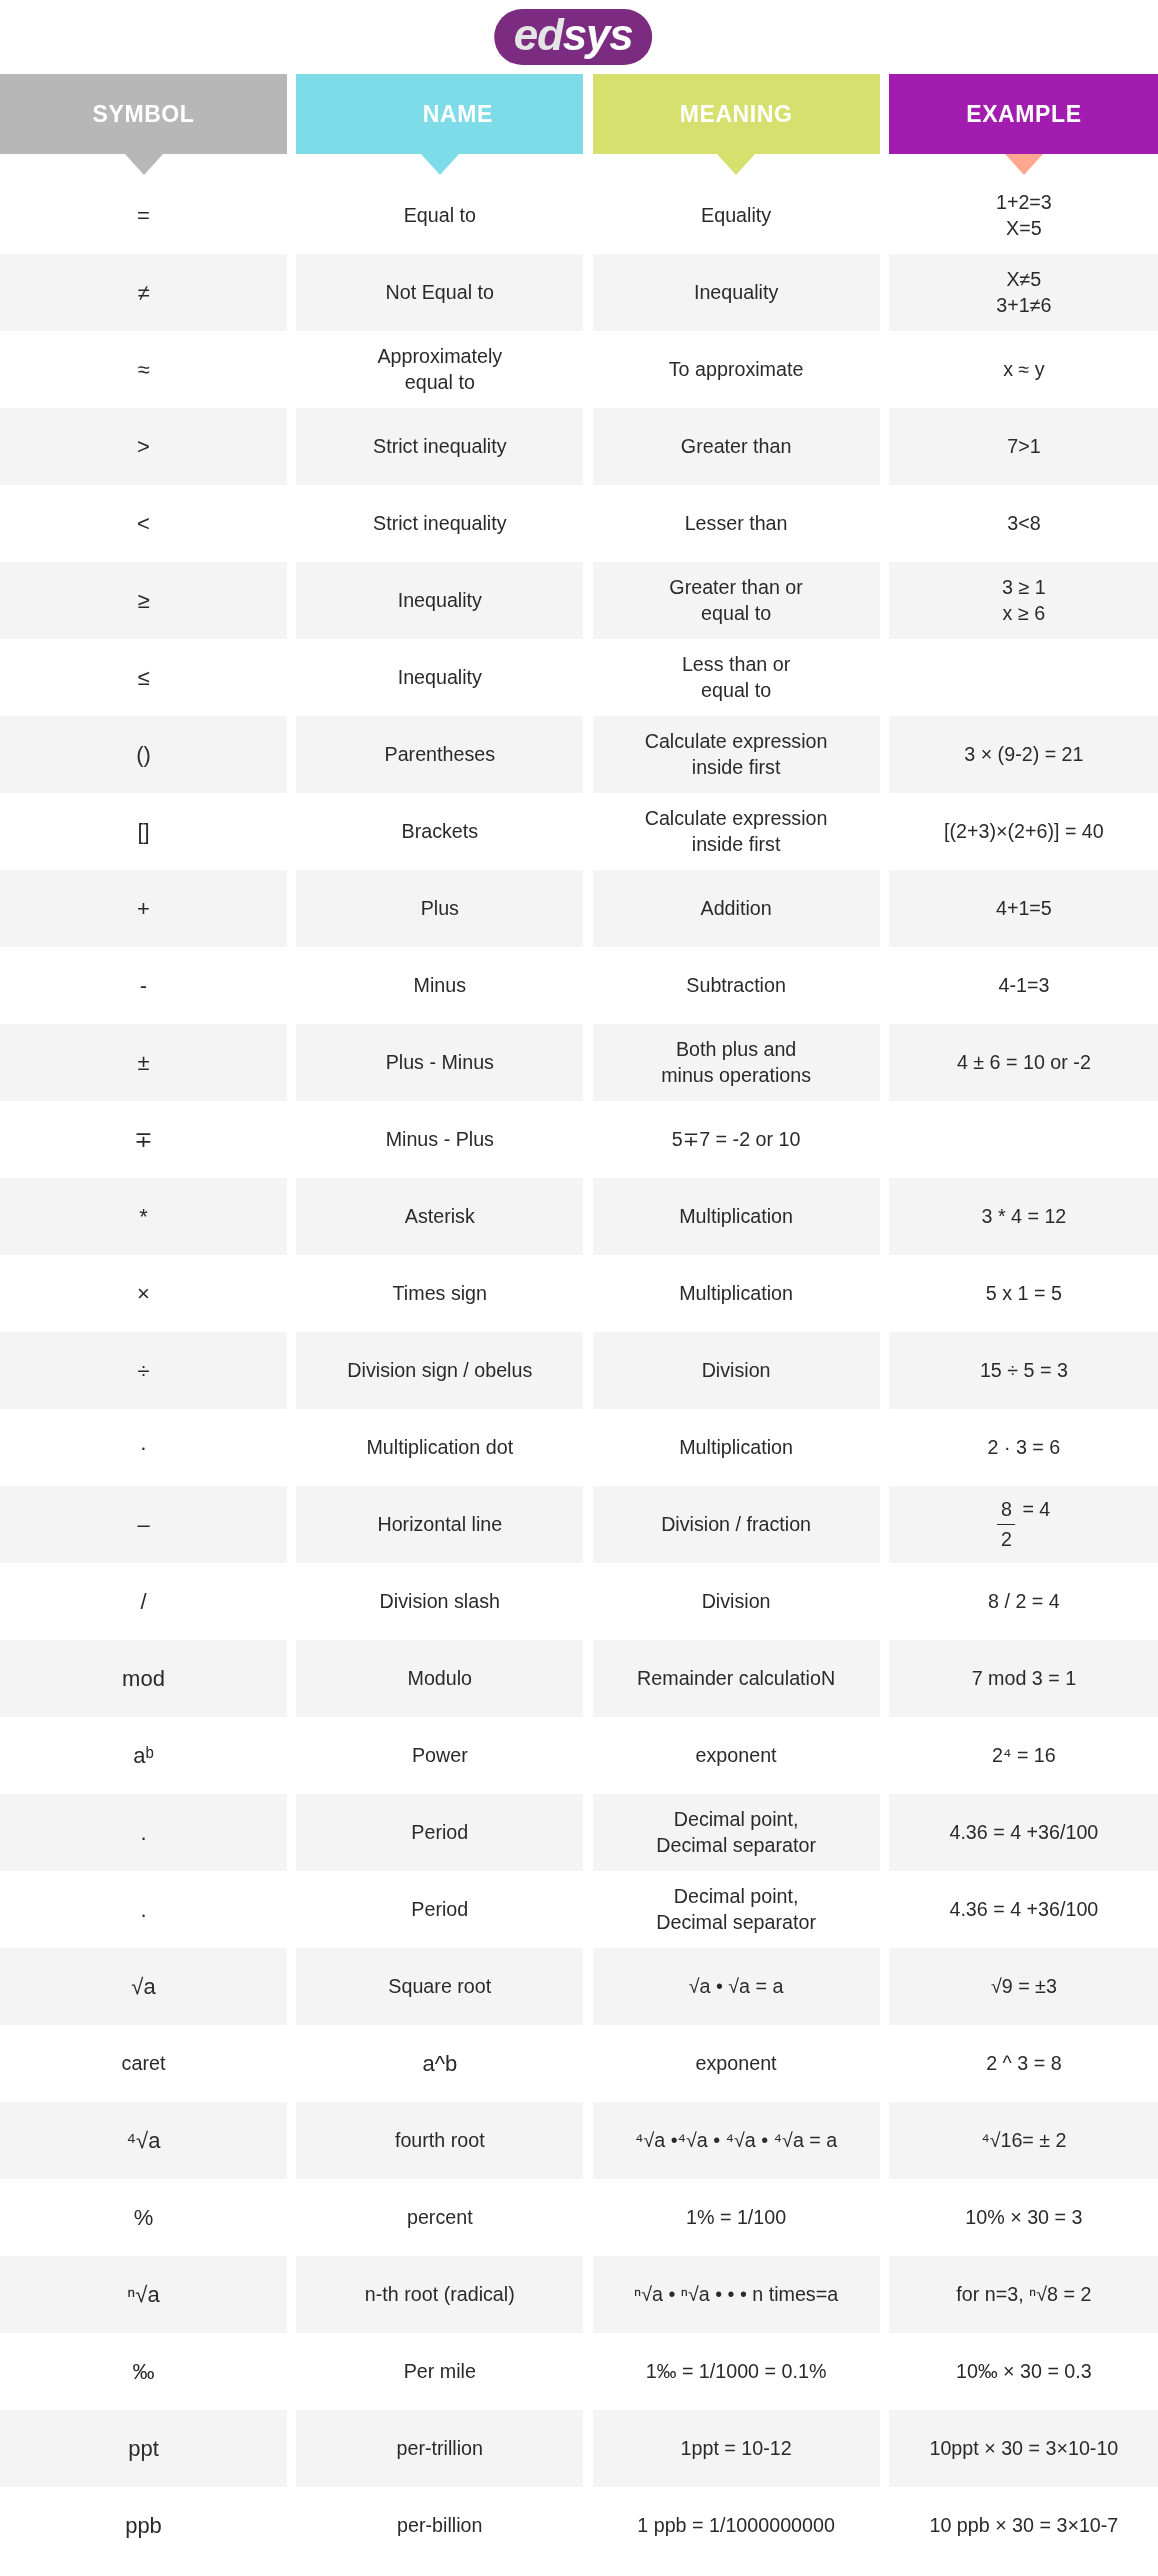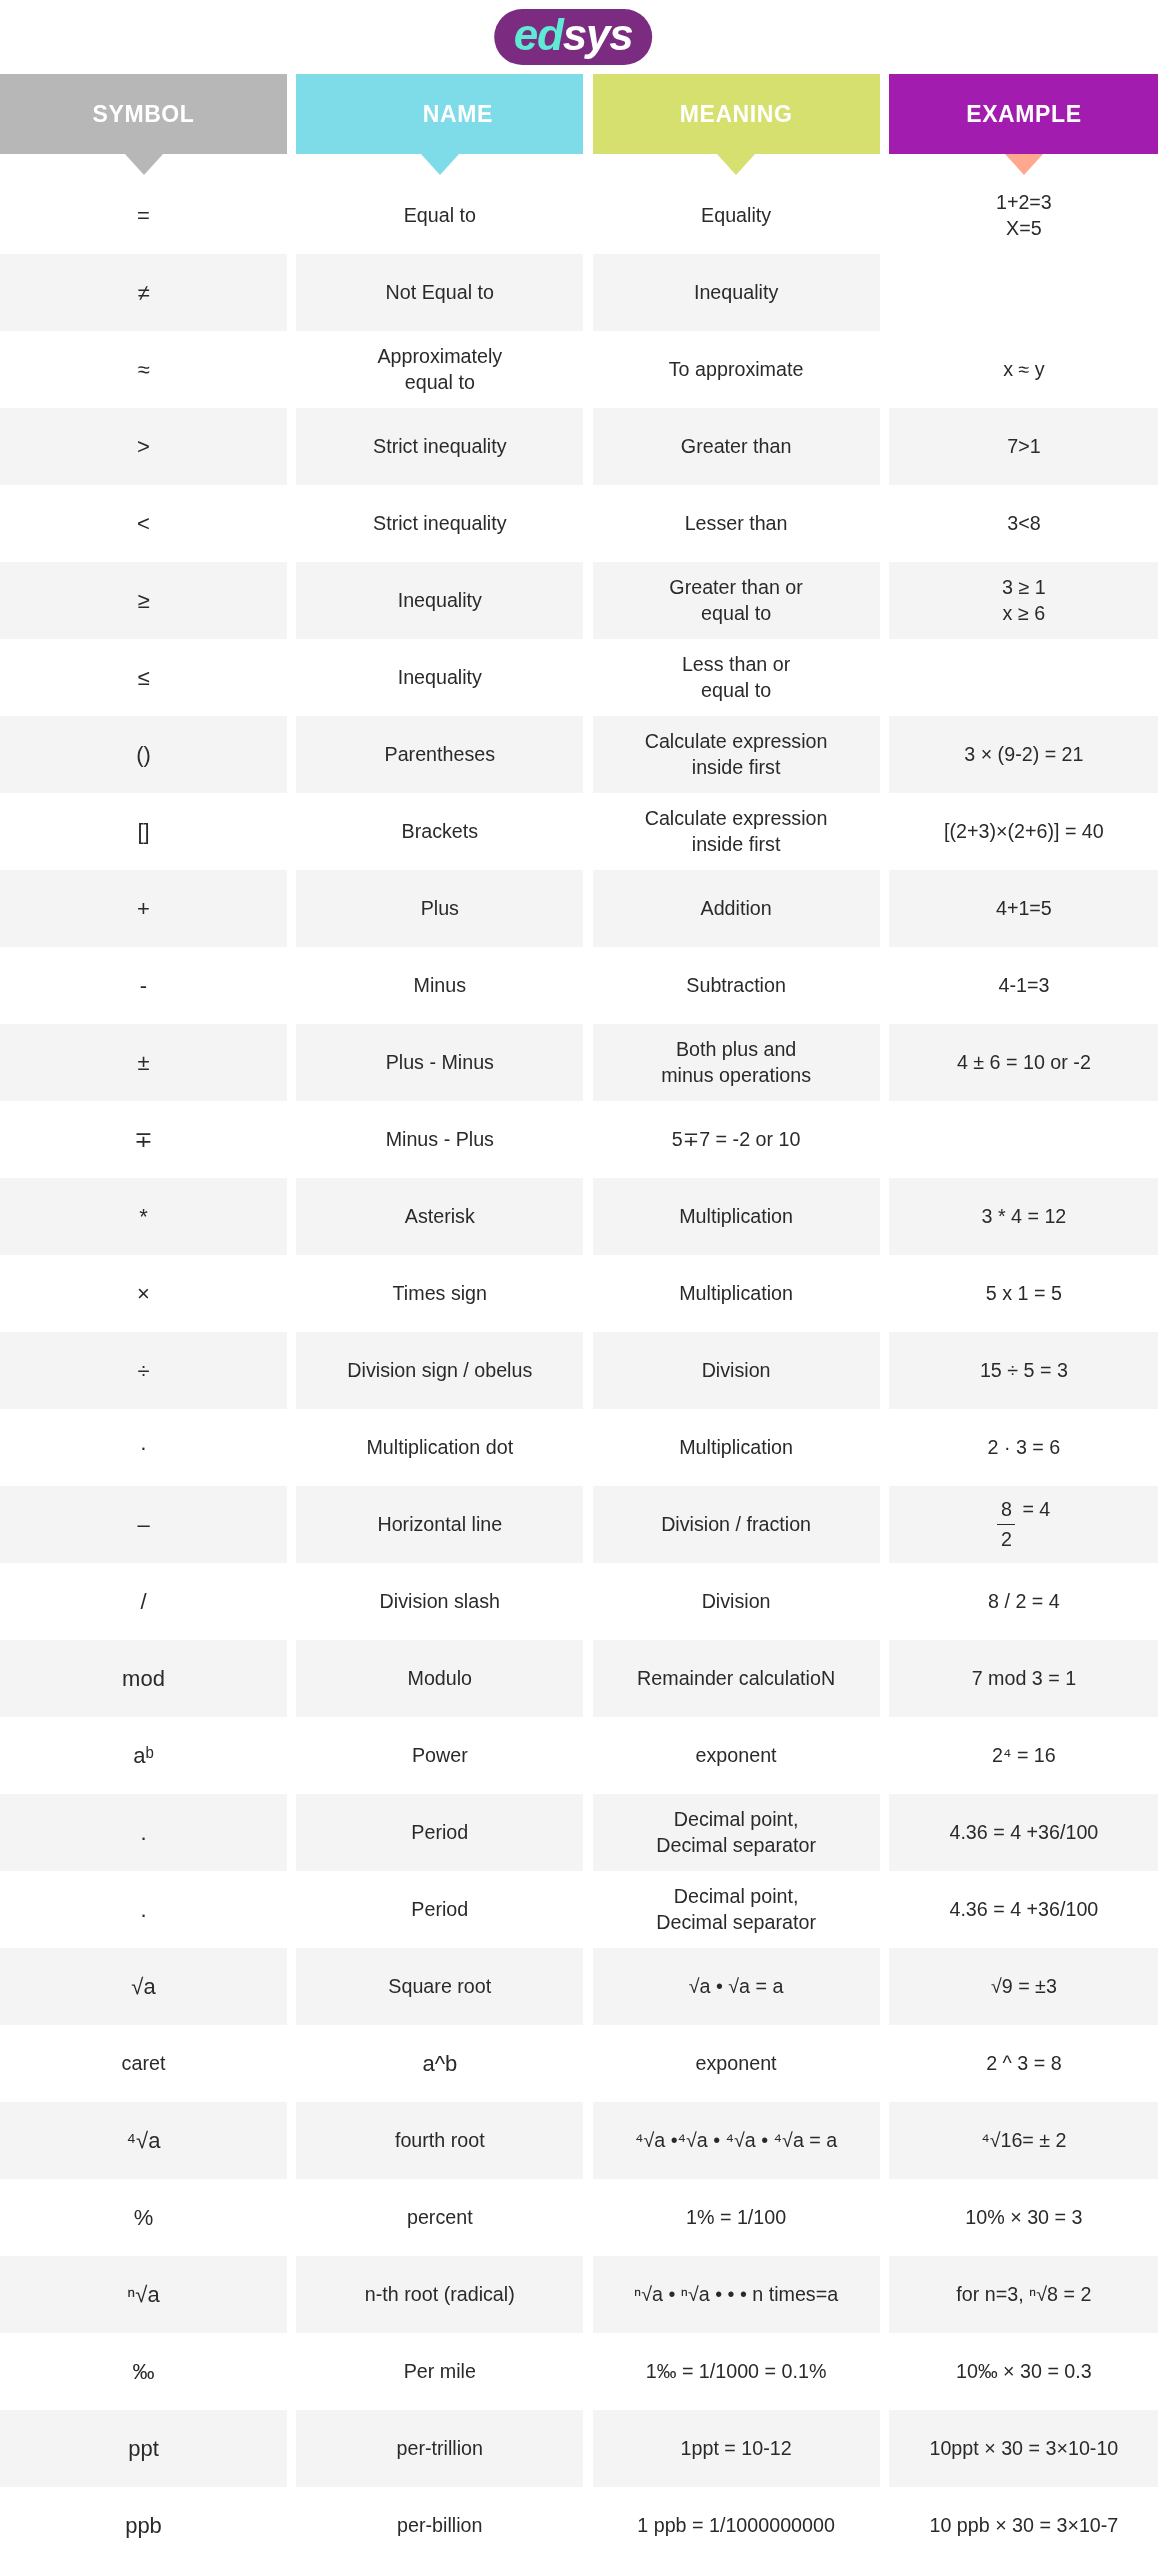--- a/index.html
+++ b/index.html
@@ -22,21 +22,21 @@
     border-radius:28px;
     padding:3.5px 19.7px 8px 19.7px;
     display:inline-block;
     position:relative;
     transform:translateX(-5.8px);
   }
   .logo-text{
     font-size:44px;font-weight:bold;font-style:italic;
     letter-spacing:-1.2px;line-height:1;
   }
-  .logo-ed{color:#5eead4;}
+  .logo-ed{color:#e5e5e5;}
   .logo-sys{color:#ffffff;}
   .logo-tm{
     position:absolute;top:-8px;right:-30px;
     color:#ffffff;font-size:15px;font-weight:bold;font-style:normal;font-family:Liberation Mono, monospace;
   }
 
   
   .header-row{
     display:grid;
     grid-template-columns:287px 287px 287px 270px;
@@ -121,20 +121,22 @@
         <div class="cell symbol">=</div>
         <div class="cell">Equal to</div>
         <div class="cell">Equality</div>
         <div class="cell">1+2=3
 X=5</div>
       </div>
       <div class="row alt">
         <div class="cell symbol">≠</div>
         <div class="cell">Not Equal to</div>
         <div class="cell">Inequality</div>
+        <div class="cell">X≠5
+3+1≠6</div>
       </div>
       <div class="row">
         <div class="cell symbol">≈</div>
         <div class="cell">Approximately
 equal to</div>
         <div class="cell">To approximate</div>
         <div class="cell">x ≈ y</div>
       </div>
       <div class="row alt">
         <div class="cell symbol">&gt;</div>

